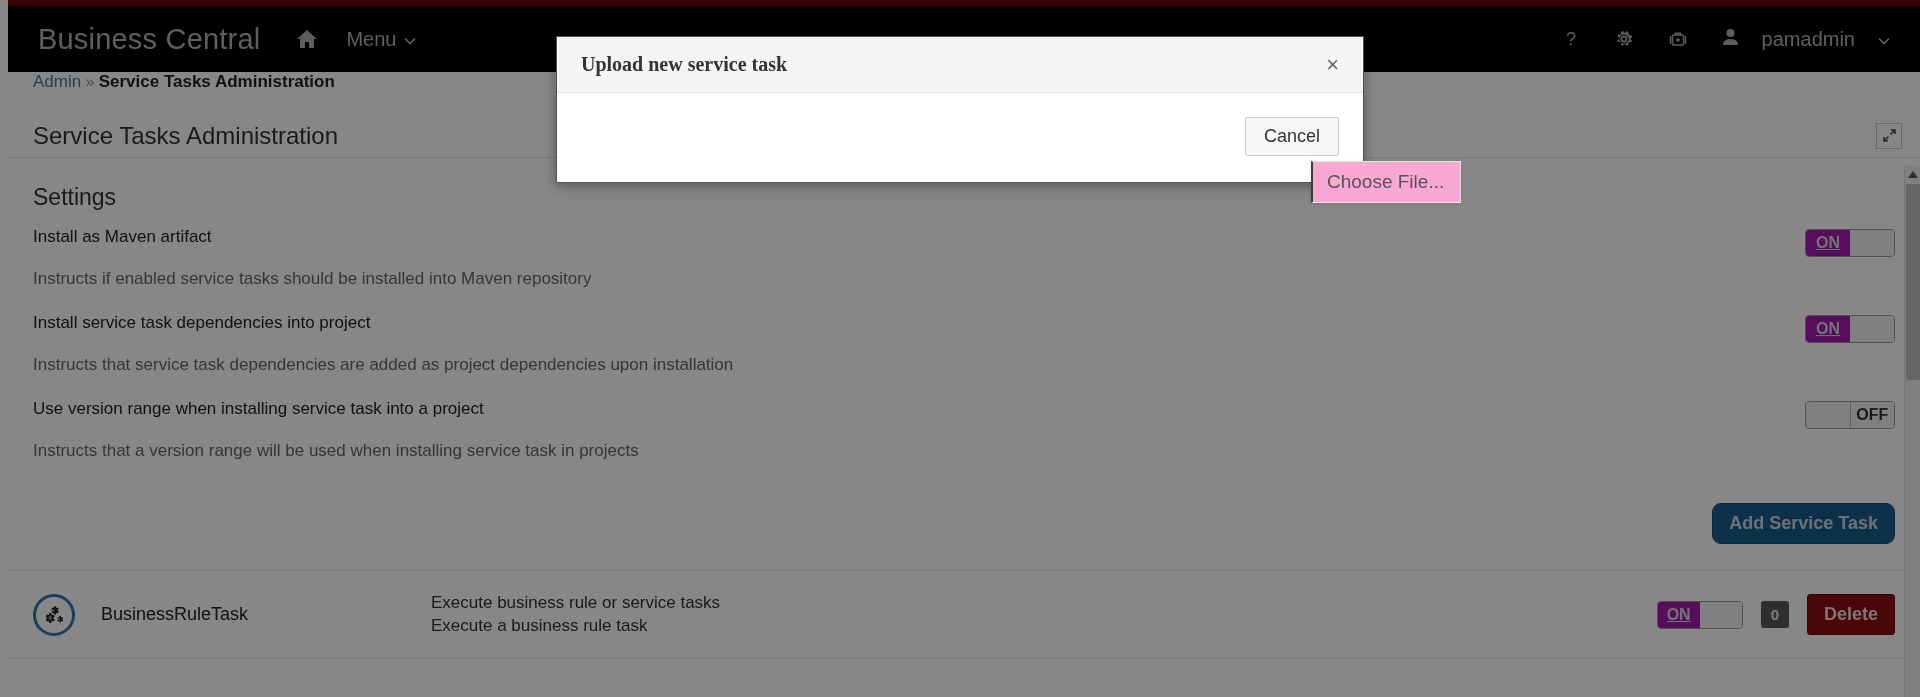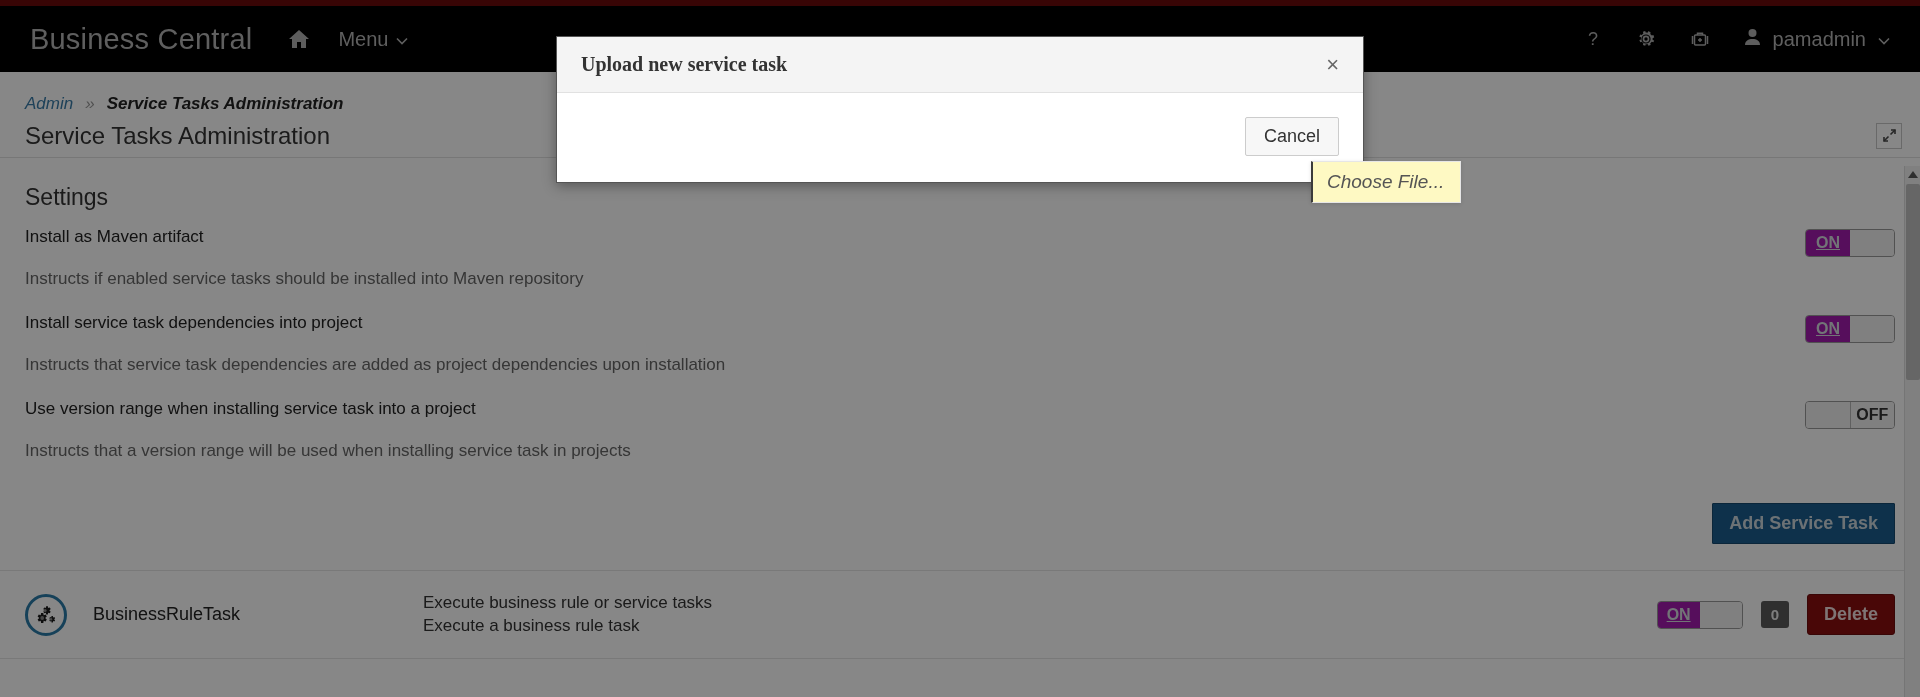--- a/index.html
+++ b/index.html
@@ -6,21 +6,21 @@
   html, body {
     width: 1920px; height: 697px;
     font-family: "Liberation Sans", sans-serif;
     overflow: hidden;
     background: #fff;
   }
 
   #app { position: relative; width: 1920px; height: 697px; overflow: hidden; }
 
   
-  .page-root { position: absolute; inset: 0; }
+  .page-root { position: absolute; inset: 0; padding-left: 8px; }
 
   .accent-bar { height: 6px; background: #6b0b0b; width: 100%; }
 
   .topnav {
     height: 66px; background: #000; display: flex; align-items: center;
     padding: 0 30px; position: relative;
   }
   .brand {
     color: #b3b3b3; font-size: 29px; letter-spacing: .2px; font-weight: 400;
     margin-right: 36px;
@@ -31,25 +31,25 @@
   }
   .menu-item {
     color: #b3b3b3; font-size: 20px; display: inline-flex; align-items: center; gap: 8px;
   }
   .caret { font-size: 13px; position: relative; top: 1px; }
   .topnav-right {
     margin-left: auto; display: flex; align-items: center; gap: 34px;
     color: #b3b3b3; font-size: 20px;
   }
   .topnav-right .ic { display: inline-flex; align-items: center; justify-content: center; }
-  .userbox { display: inline-flex; align-items: center; gap: 12px; font-size: 20px; }
+  .userbox { display: inline-flex; align-items: center; gap: 23px; font-size: 20px; }
 
   .breadcrumb {
-    height: 42px; background: #fff; display: flex; align-items: flex-end;
-    padding: 0 25px; font-size: 17px; gap: 12px; font-style: italic;
+    height: 42px; background: #fff; display: flex; align-items: flex-start;
+    padding: 0 25px; font-size: 17px; gap: 4px;
   }
   .bc-link { color: #3a7ca8; }
   .bc-sep { color: #999; font-size: 17px; }
   .bc-current { color: #222; font-weight: 700; }
 
   .panel-head {
     height: 44px; background: #fff; border-bottom: 1px solid #e0e0e0;
     display: flex; align-items: center; padding: 0 25px; position: relative;
   }
   .panel-title { font-size: 24px; color: #333; font-weight: 400; }
@@ -80,21 +80,21 @@
   .toggle.off .half.lit { background: #f2f2f2; color: #333; }
   .toggle.off .half.blank { border-right: 1px solid #b5b5b5; }
 
   .tg1 { top: 2px; }
   .tg2 { top: 2px; }
   .tg3 { top: 2px; }
 
   .add-btn-wrap { padding: 18px 0 26px; display: flex; justify-content: flex-end; }
   .btn-primary {
     background: #1b5d8f; color: #cdd7dd; border: 1px solid #16496f;
-    font-size: 18px; font-weight: 700; padding: 9px 16px; border-radius: 1px;
+    font-size: 18px; font-weight: 700; padding: 9px 16px; border-radius: 9px;
   }
 
   .divider { border-top: 1px solid #e4e4e4; }
 
   .task-row {
     display: flex; align-items: center; padding: 22px 25px; background: #fff;
     border-bottom: 1px solid #e4e4e4; position: relative; height: 88px;
   }
   .task-ico {
     width: 42px; height: 42px; border: 3px solid #2b7ba8; border-radius: 50%;
@@ -166,24 +166,23 @@
   .ig-btn + .ig-btn { border-left: none; }
   .modal-foot { padding: 24px 24px 26px; display: flex; justify-content: flex-end; }
   .btn-default {
     background: #f7f7f7; border: 1px solid #cccccc; color: #333;
     font-size: 18px; padding: 8px 18px; border-radius: 2px;
   }
 
   
   .tooltip {
     position: absolute; left: 1311px; top: 161px; z-index: 20;
-    background: #fef9c3; border: 1px solid #e6e6e6; border-left: 2px solid #3b3b3b;
+    background: #f9a8d4; border: 1px solid #e6e6e6; border-left: 2px solid #3b3b3b;
     padding: 9px 16px 9px 14px; font-size: 19px; color: #555;
     box-shadow: 0 1px 4px rgba(0,0,0,.12);
-    font-style: italic;
   }
 </style>
 </head>
 <body>
 
 <div id="app">
 
   <div class="page-root">
 
     <div class="accent-bar"></div>

